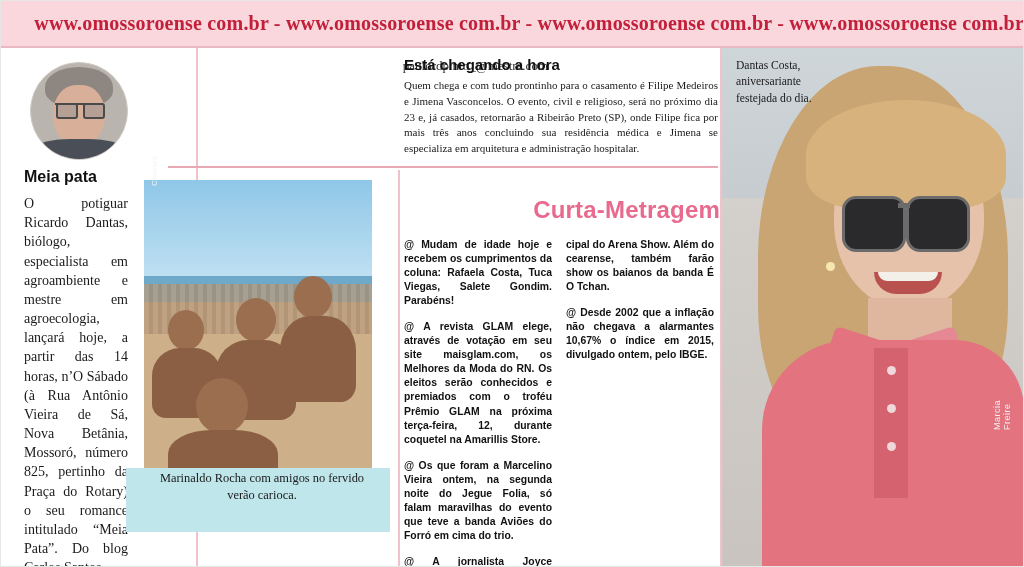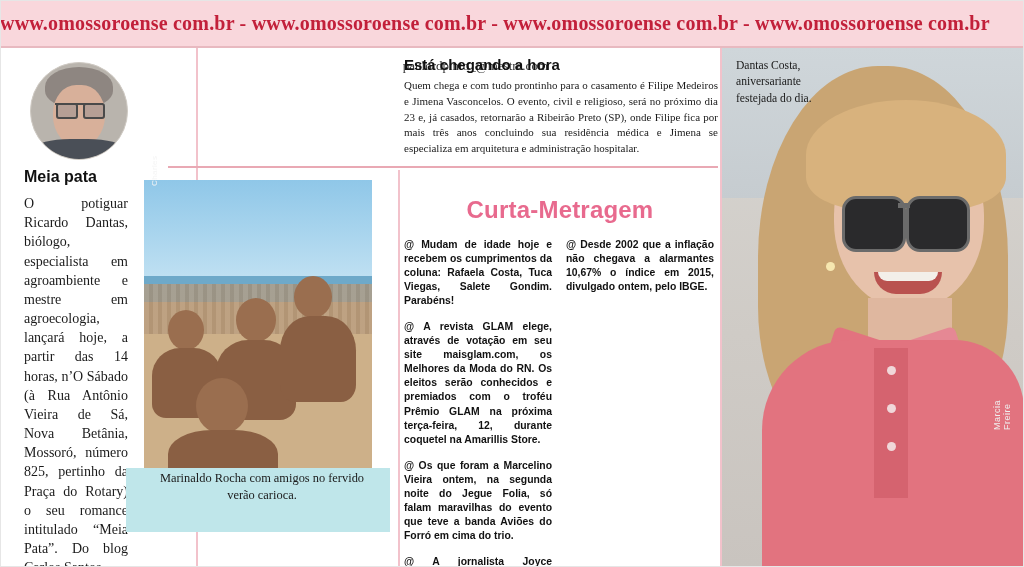--- a/index.html
+++ b/index.html
@@ -9,21 +9,21 @@
     color:#1a1a1a;
     position:relative;
   }
   .page{position:relative;width:1024px;height:567px;overflow:hidden;background:#fff;}
 
   
   .banner{
     position:absolute;left:0;top:0;width:1024px;height:46px;
     background:#f9d7dc;
     border-bottom:2px solid #e8b9c0;
-    display:flex;align-items:center;justify-content:flex-start;
+    display:flex;align-items:center;justify-content:flex-end;
   }
   .banner-text{
     font-family:"Liberation Serif", serif;
     font-size:20px;font-weight:bold;color:#c2203a;
     letter-spacing:.2px;white-space:nowrap;
   }
 
   
   .left-col{position:absolute;left:0;top:48px;width:196px;height:519px;}
 
@@ -96,21 +96,21 @@
     position:absolute;left:404px;top:56px;width:314px;
     font-family:"Liberation Sans", sans-serif;font-weight:bold;font-size:15px;color:#111;
   }
   .tr-body{
     position:absolute;left:404px;top:78px;width:314px;
     font-size:11px;line-height:1.44;text-align:justify;color:#1a1a1a;
   }
 
   
   .cm-title{
-    position:absolute;left:400px;top:196px;width:320px;text-align:center;
+    position:absolute;left:400px;top:196px;width:320px;text-align:right;
     font-family:"Liberation Sans", sans-serif;font-weight:bold;font-size:24px;
     color:#e86a8e;letter-spacing:.2px;
   }
   .cm-col{
     position:absolute;top:238px;width:148px;
     font-size:10.4px;line-height:1.35;text-align:justify;color:#111;
     font-family:"Liberation Sans", sans-serif;font-weight:bold;
   }
   .cm-col.c1{left:404px;}
   .cm-col.c2{left:566px;}
@@ -200,20 +200,21 @@
 
   <div class="cm-title">Curta-Metragem</div>
   <div class="cm-col c1">
     <p>@ Mudam de idade hoje e recebem os cumprimentos da coluna: Rafaela Costa, Tuca Viegas, Salete Gondim.   Parabéns!</p>
     <p>@ A revista GLAM elege, através de votação em seu site maisglam.com, os Melhores da Moda do RN. Os eleitos serão conhecidos e premiados com o troféu Prêmio GLAM na próxima terça-feira, 12, durante coquetel na Amarillis Store.</p>
     <p>@ Os que foram a Marcelino Vieira ontem, na segunda noite do Jegue Folia, só falam maravilhas do evento que teve a banda Aviões do Forró em cima do trio.</p>
     <p>@ A jornalista Joyce Pacowitch em posta gem no seu prestigiado site Glamurama diz que Mossoró está em transe com a presença do elenco da novela Velho Chico.</p>
 
   </div>
   <div class="cm-col c2">
+    <p>cipal do Arena Show. Além do cearense, também farão show os baianos da banda É O Tchan.</p>
     <p>@ Desde 2002 que a inflação não chegava a alarmantes 10,67% o índice em 2015, divulgado ontem, pelo IBGE.</p>
   </div>
 
   <div class="right-photo">
     <div class="rp-sky"></div>
     <div class="rp-hair-back"></div>
     <div class="rp-face"></div>
     <div class="rp-hair-front"></div>
     <div class="rp-glassL"></div>
     <div class="rp-glassR"></div>

